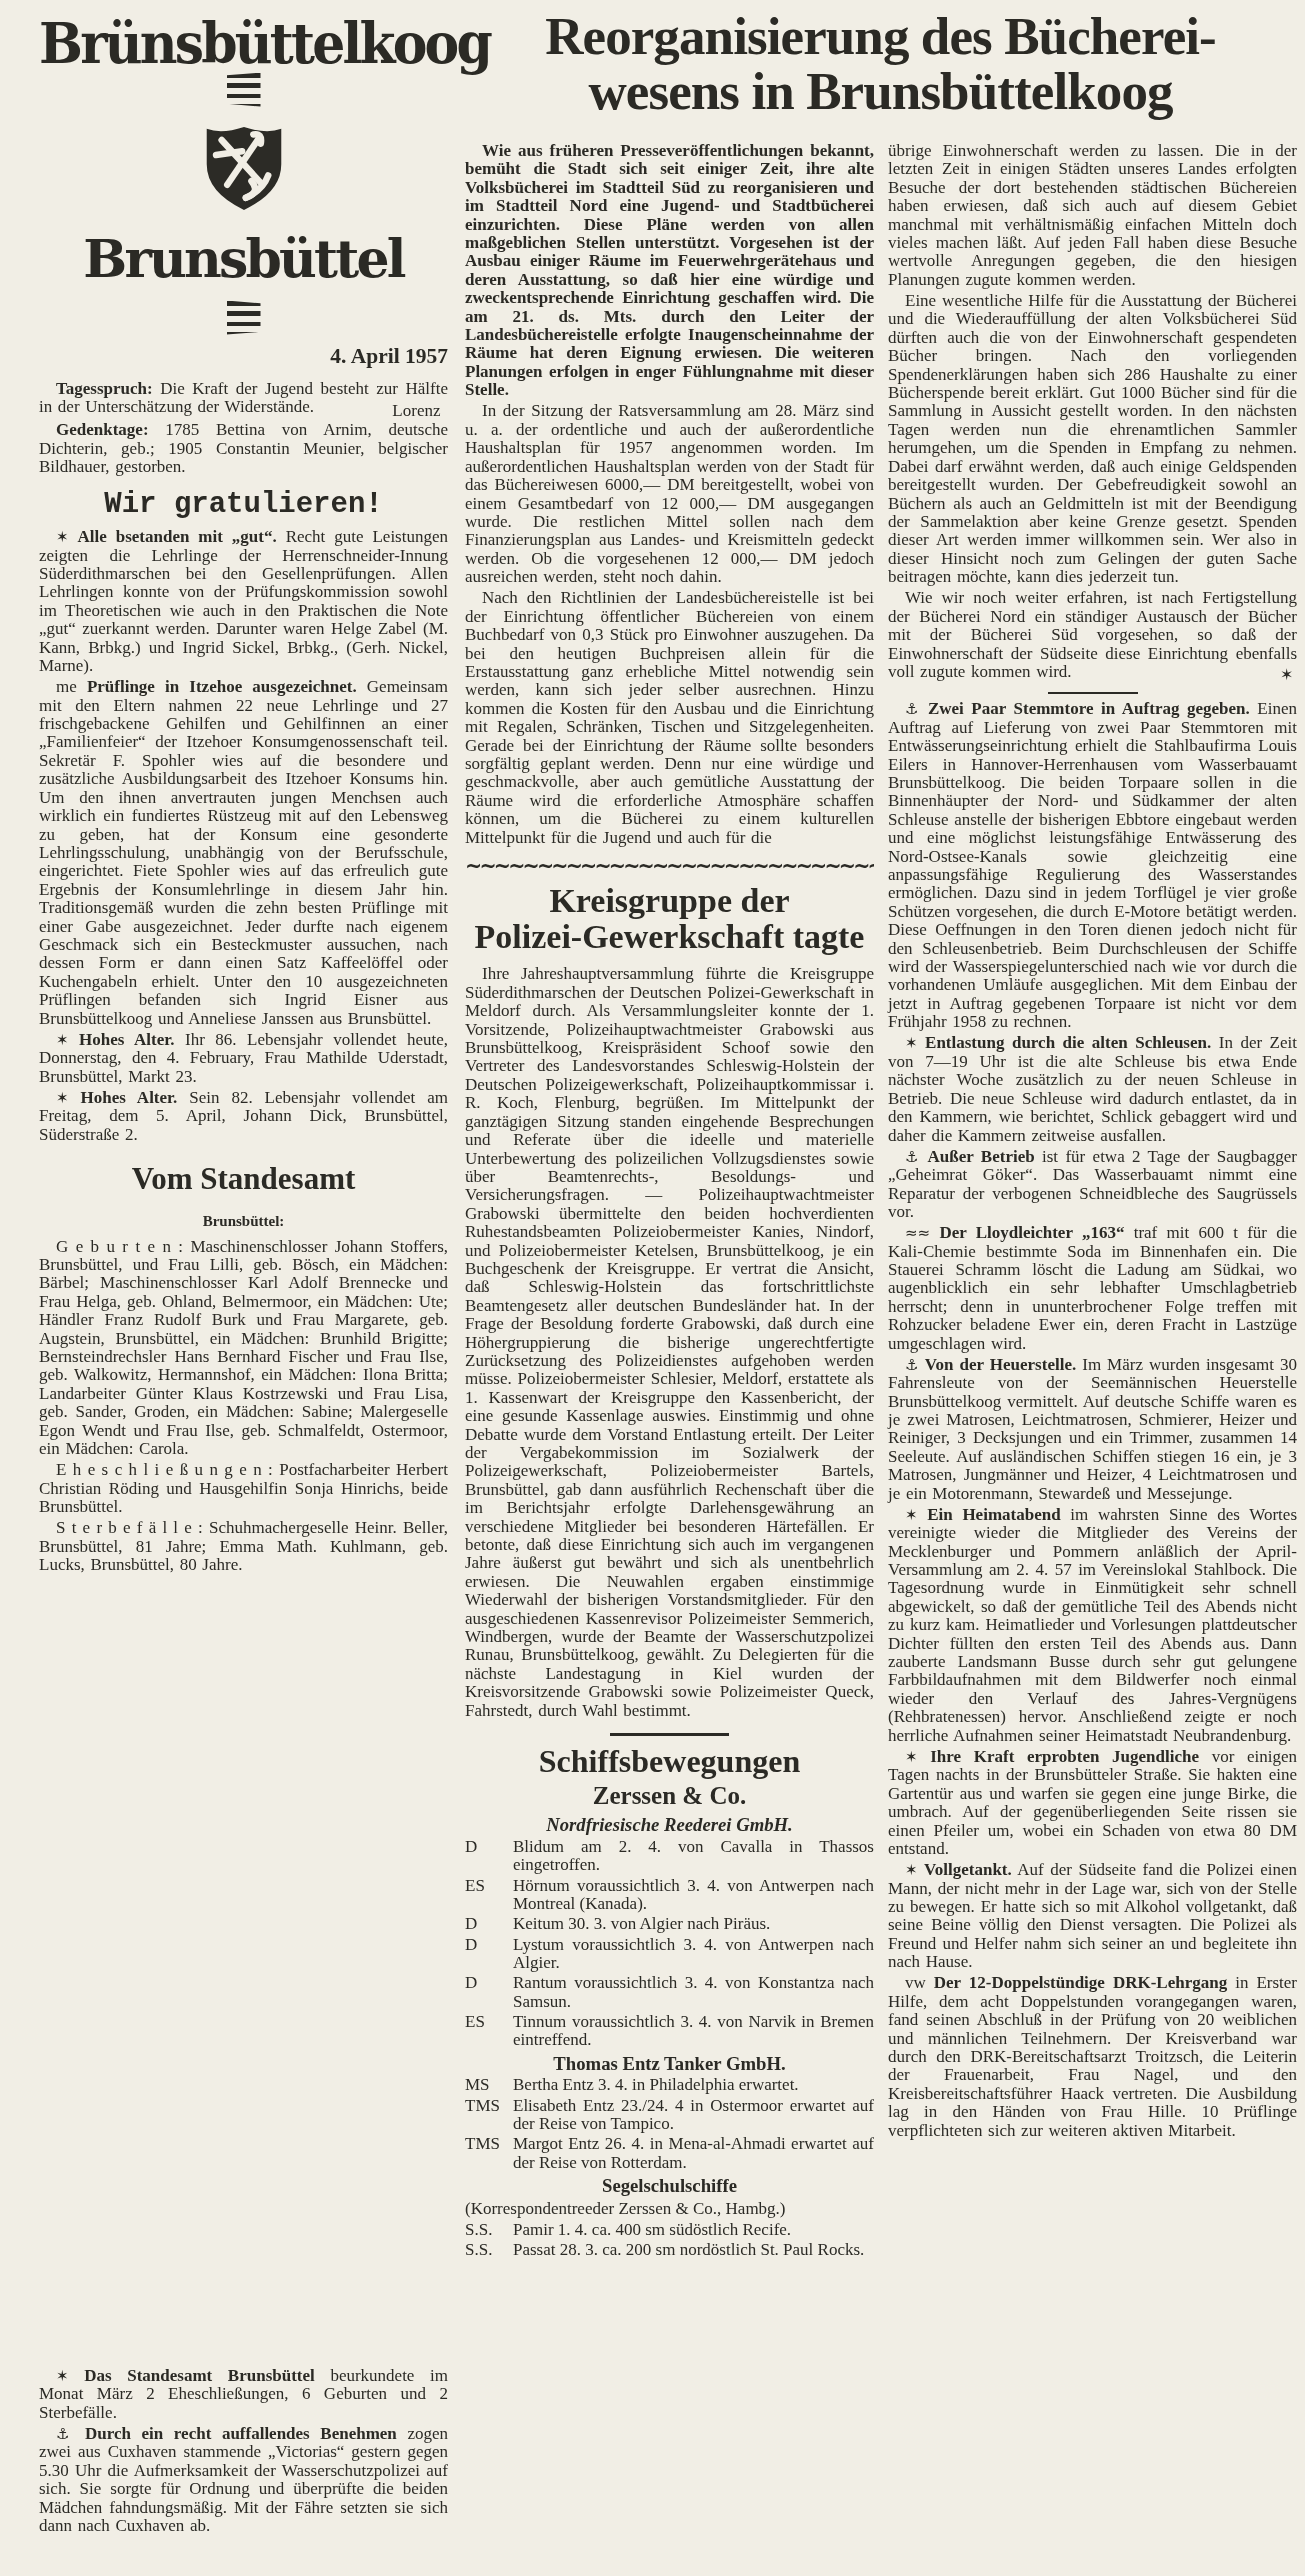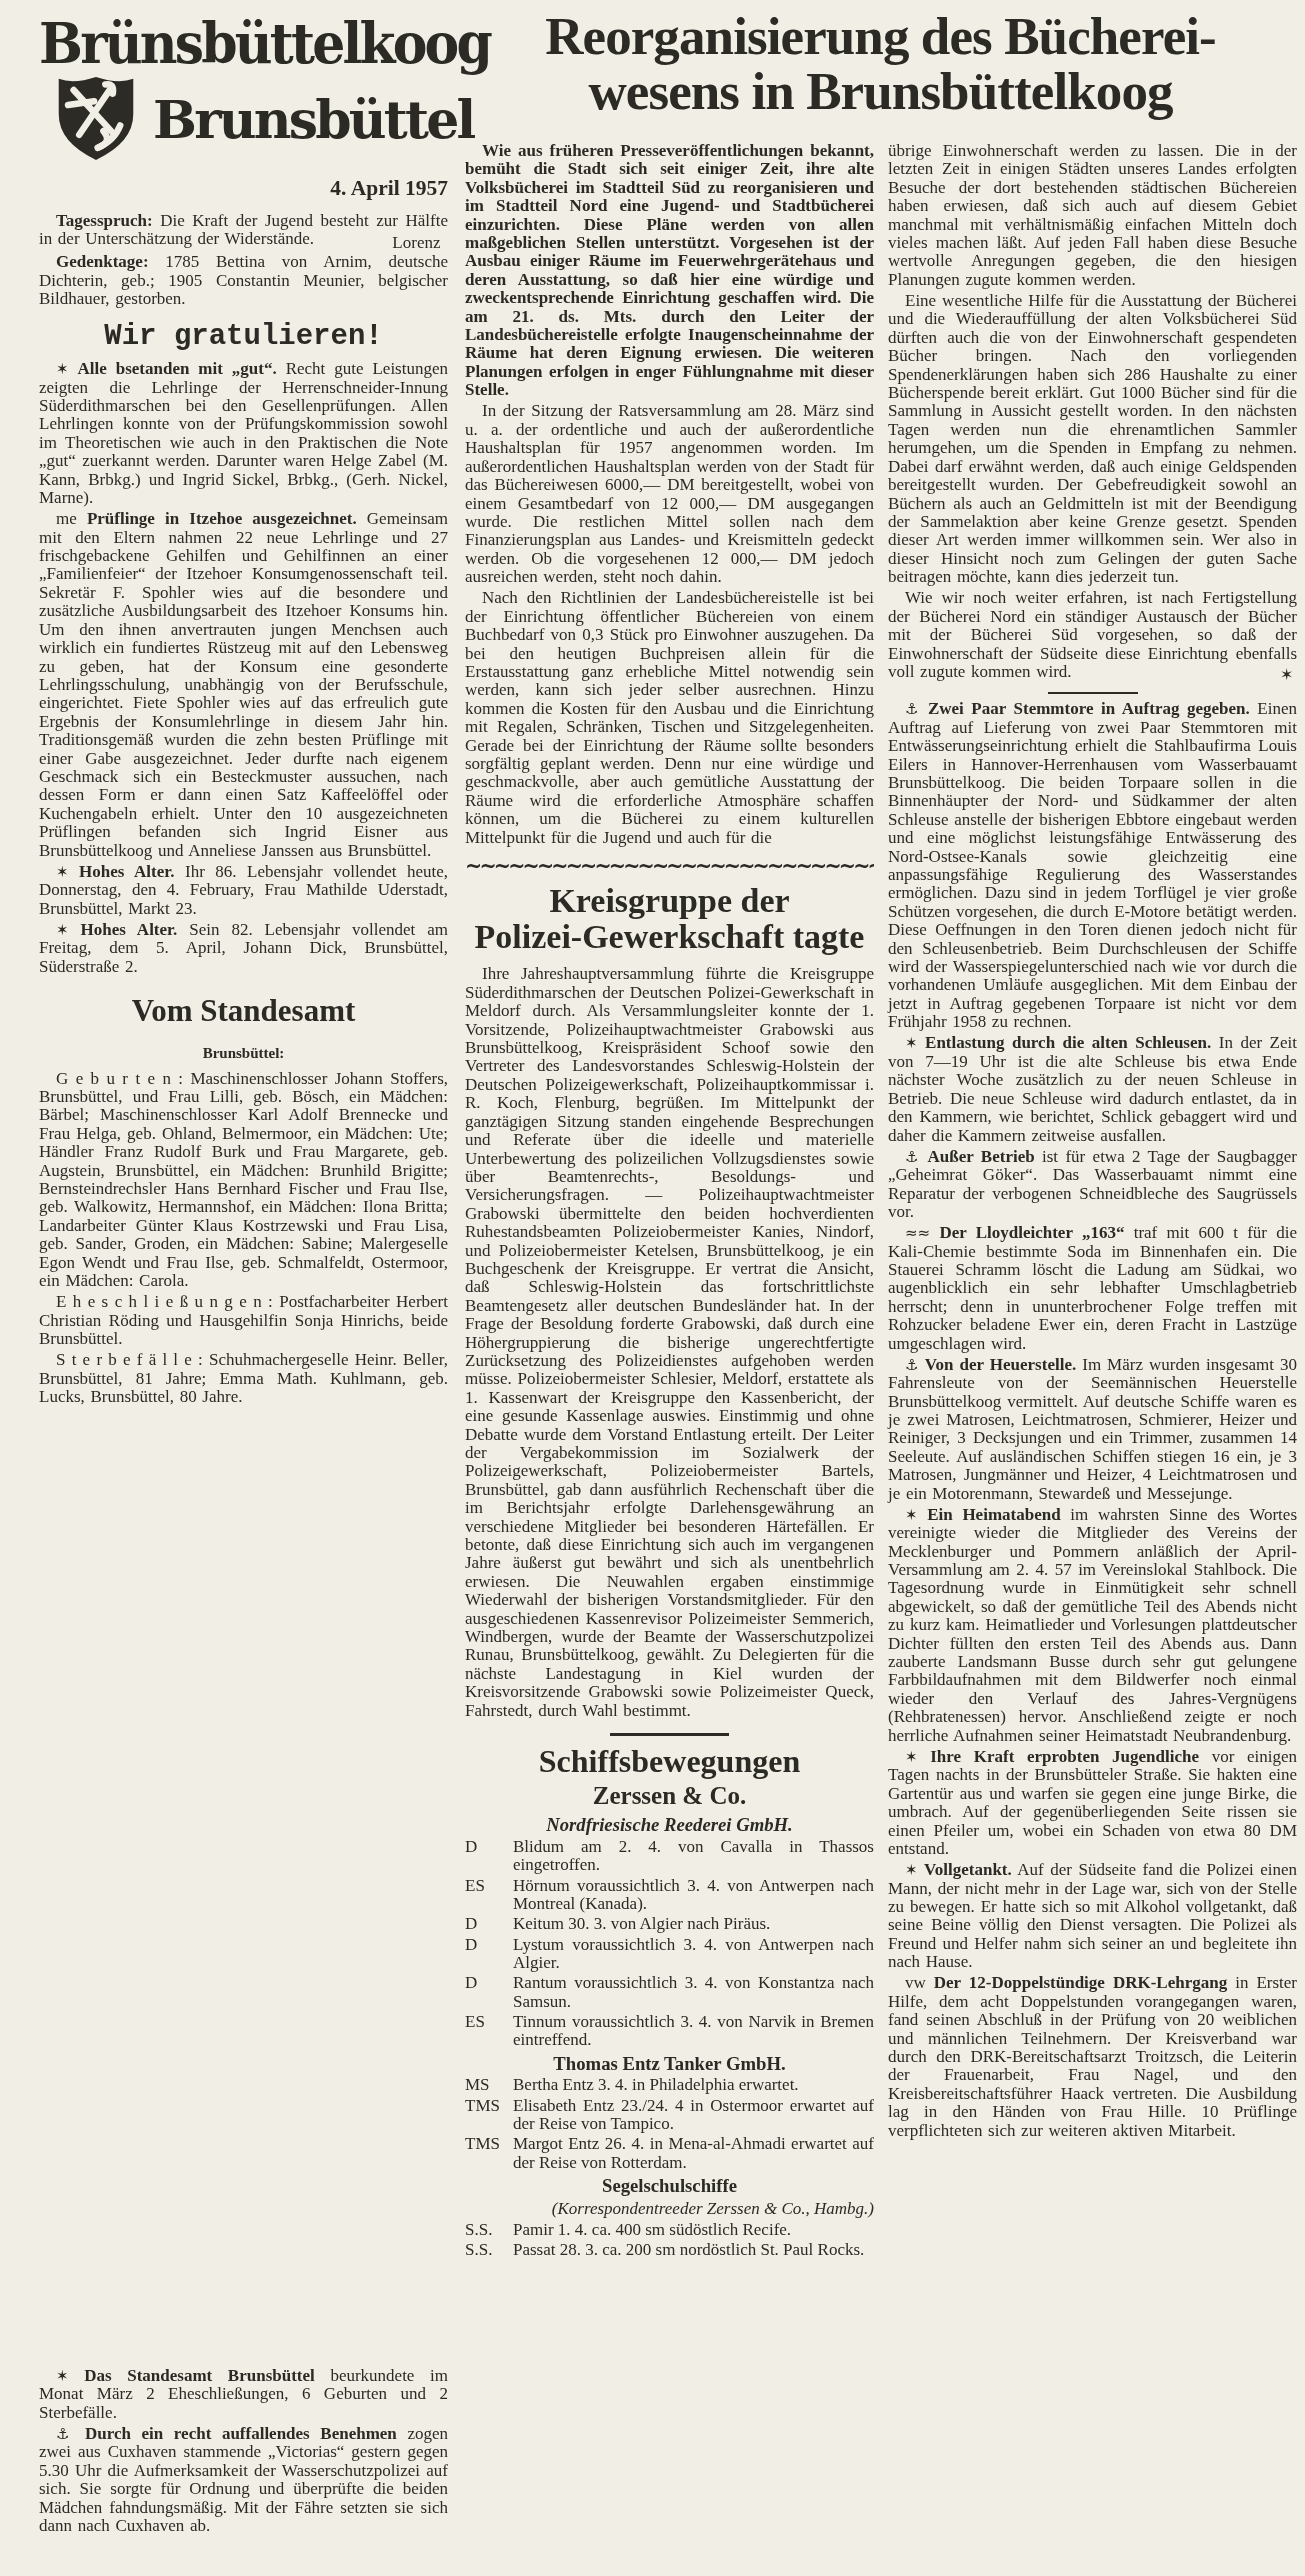--- a/index.html
+++ b/index.html
@@ -14,36 +14,36 @@
   
   .bt{font-size:17px;line-height:18.4px;text-align:justify;margin:0 0 2.8px 0;word-spacing:1.4px;}
   .ind{text-indent:17px;}
   .bold{font-weight:bold;}
   .icon{font-family:"DejaVu Sans",sans-serif;font-size:15px;}
   .author-line{text-align:right;margin-top:-18.4px;padding-right:7.5px;font-size:17px;}
   .mark-line{text-align:right;margin-top:-19.6px;padding-right:3.7px;font-family:"DejaVu Sans",sans-serif;font-size:16px;}
   
   .m-title{font-family:"DejaVu Serif",serif;font-weight:bold;letter-spacing:-2.8px;
            font-size:52px;line-height:1.0;text-align:center;transform:scaleY(1.08);transform-origin:top;}
-  .m-row2{display:flex;align-items:center;justify-content:flex-start;gap:16px;margin-top:5.6px;}
+  .m-row2{display:flex;align-items:center;justify-content:flex-start;gap:16px;margin-top:5.6px;flex-direction:column;}
   .m-title2{font-family:"DejaVu Serif",serif;font-weight:bold;letter-spacing:-2.8px;font-size:52px;line-height:1.0;}
   .flourish{width:34px;height:34px;background:repeating-linear-gradient(to bottom,#2b2a25 0 4.7px,rgba(0,0,0,0) 4.7px 10.3px);}
   .flourish.left{clip-path:polygon(0 8%,100% 0,100% 100%,0 92%);}
   .flourish.right{clip-path:polygon(0 0,100% 8%,100% 92%,0 100%);}
   .m-date{text-align:right;font-weight:bold;font-size:21.5px;margin:9.3px 0 11.2px;}
   
   .headline{font-weight:bold;font-size:53px;line-height:1.04;letter-spacing:-0.9px;text-align:center;}
   .h-grat{font-size:29px;font-weight:bold;text-align:center;margin:11.2px 0 7.5px;font-family:Liberation Mono, monospace;}
   .h-stand{font-size:31px;font-weight:bold;text-align:center;margin:17px 0 16px;}
   .h-stand-sub{font-size:15px;font-weight:bold;text-align:center;margin:1.9px 0 7.5px;}
   .h-polizei{font-size:34px;line-height:1.08;font-weight:bold;text-align:center;margin:7.5px 0 9.3px;}
   .h-schiff{font-size:32px;font-weight:bold;text-align:center;margin:7.5px 0 1.9px;}
   .h-zerssen{font-size:25px;font-weight:bold;text-align:center;margin:0 0 3.7px;}
   .h-sub{font-size:18.7px;font-weight:bold;text-align:center;margin:2.8px 0 1.9px;}
-  .h-note{font-size:17px;text-align:right;margin:0 0 1.9px;font-style:italic;}
+  .h-note{font-size:17px;text-align:left;margin:0 0 1.9px;}
   
   .ornament{text-align:center;font-family:"DejaVu Sans",sans-serif;font-weight:bold;font-size:20.5px;
             letter-spacing:-2.8px;line-height:17px;margin:11.2px 0 1.9px;overflow:hidden;white-space:nowrap;}
   .rule{width:119px;height:2.8px;background:#2b2a25;margin:13px auto 5.6px;}
   .rule2{width:90px;height:1.9px;background:#2b2a25;margin:8.4px auto 6.5px;}
   
   .crest{flex:0 0 auto;}
   
   .ship{display:flex;margin:0 0 1.9px 0;}
   .ship .code{flex:0 0 48px;font-size:17px;line-height:18.4px;}

